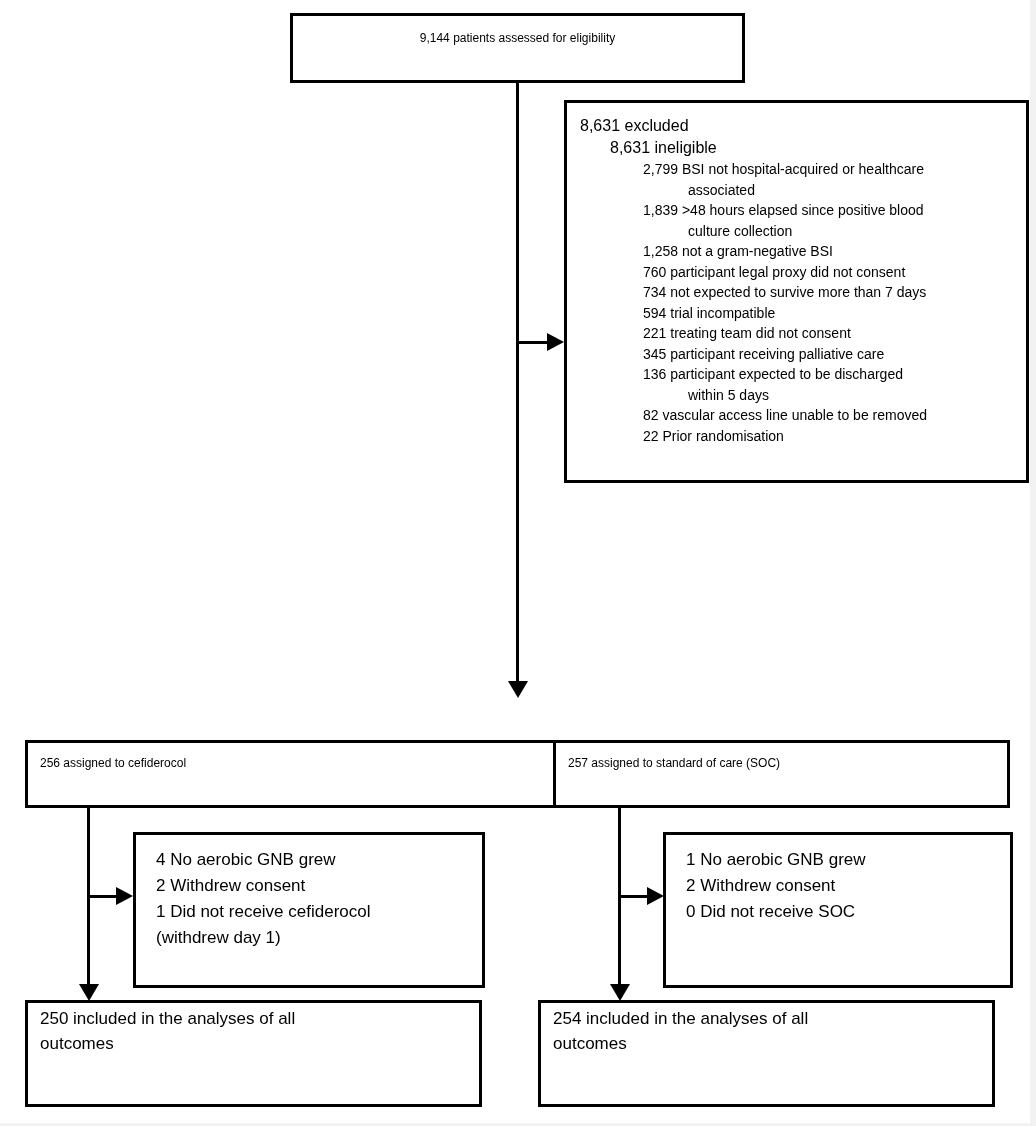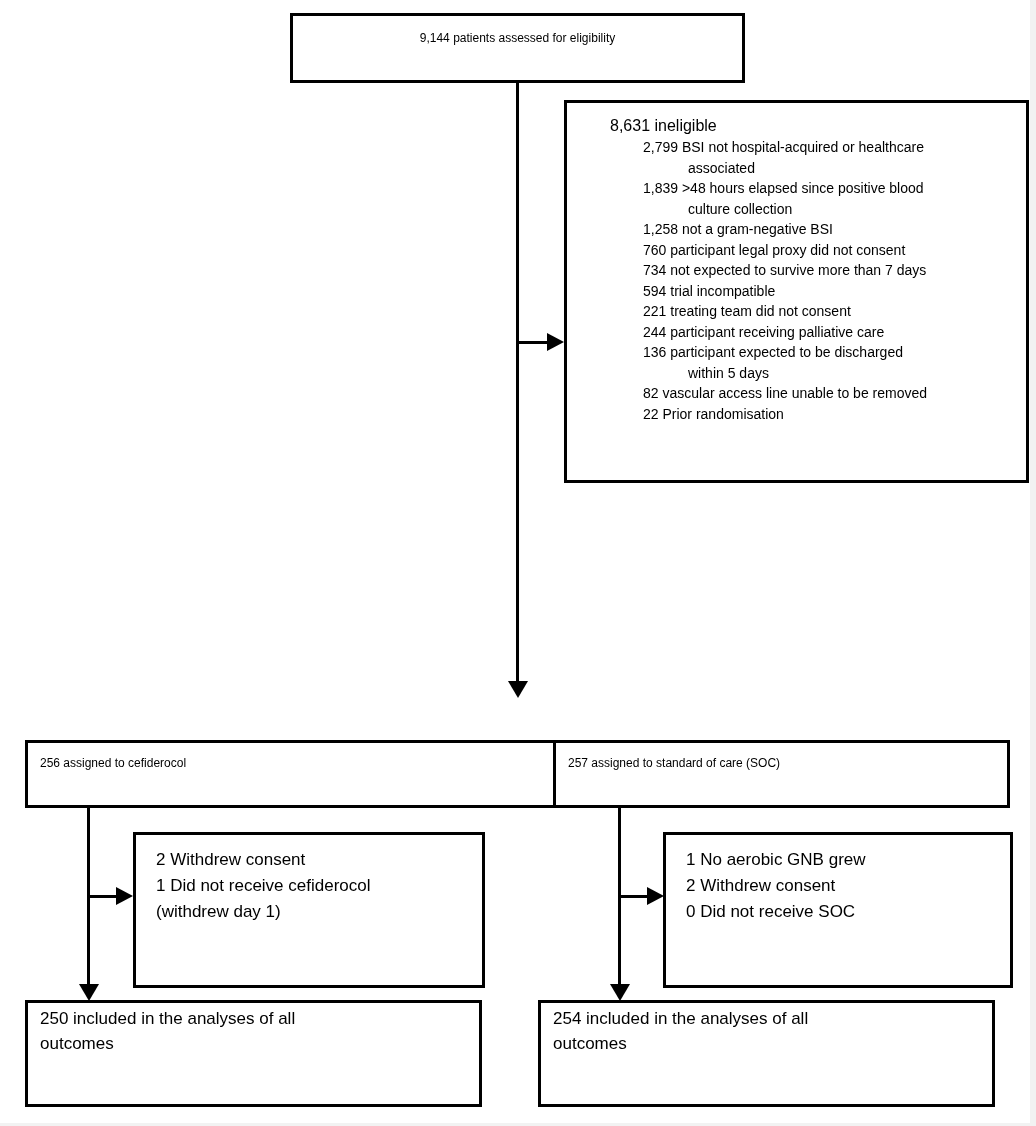--- a/index.html
+++ b/index.html
@@ -66,20 +66,21 @@
     <div class="box-label center">9,144 patients assessed for eligibility</div>
   </div>
 
   <div class="vline" style="left:516px;top:83px;height:600px;"></div>
   <div class="arrow-down" style="left:508px;top:681px;"></div>
 
   <div class="hline" style="left:518px;top:341px;width:30px;"></div>
   <div class="arrow-right" style="left:547px;top:333px;"></div>
 
   <div class="box ex-pad" style="left:564px;top:100px;width:465px;height:383px;">
+    <div class="ex-title">8,631 excluded</div>
     <div class="ex-subtitle">8,631 ineligible</div>
     <div>
         <div class="ex-item">
           <div class="first-line">2,799 BSI not hospital-acquired or healthcare</div>
           <div class="wrap-line">associated</div>
         </div>
         <div class="ex-item">
           <div class="first-line">1,839 &gt;48 hours elapsed since positive blood</div>
           <div class="wrap-line">culture collection</div>
         </div>
@@ -92,21 +93,21 @@
         <div class="ex-item">
           <div class="first-line">734 not expected to survive more than 7 days</div>
         </div>
         <div class="ex-item">
           <div class="first-line">594 trial incompatible</div>
         </div>
         <div class="ex-item">
           <div class="first-line">221 treating team did not consent</div>
         </div>
         <div class="ex-item">
-          <div class="first-line">244 participant receiving palliative care</div>
+          <div class="first-line">345 participant receiving palliative care</div>
         </div>
         <div class="ex-item">
           <div class="first-line">136 participant expected to be discharged</div>
           <div class="wrap-line">within 5 days</div>
         </div>
         <div class="ex-item">
           <div class="first-line">82 vascular access line unable to be removed</div>
         </div>
         <div class="ex-item">
           <div class="first-line">22 Prior randomisation</div>
@@ -119,20 +120,23 @@
   </div>
 
   <div class="vline" style="left:87px;top:808px;height:177px;"></div>
   <div class="arrow-down" style="left:79px;top:984px;"></div>
 
   <div class="hline" style="left:89px;top:895px;width:28px;"></div>
   <div class="arrow-right" style="left:116px;top:887px;"></div>
 
   <div class="box dev-pad" style="left:133px;top:832px;width:352px;height:156px;">
     <div>
+        <div class="dev-item">
+          <div class="first-line">4 No aerobic GNB grew</div>
+        </div>
         <div class="dev-item">
           <div class="first-line">2 Withdrew consent</div>
         </div>
         <div class="dev-item">
           <div class="first-line">1 Did not receive cefiderocol</div>
           <div class="wrap-line">(withdrew day 1)</div>
         </div>
       </div>
   </div>
 

